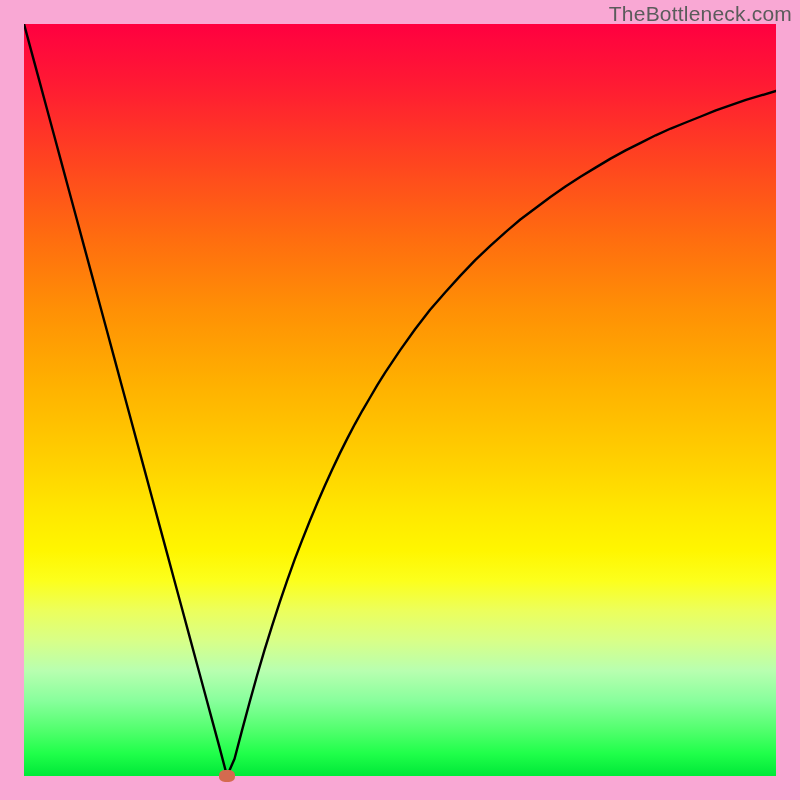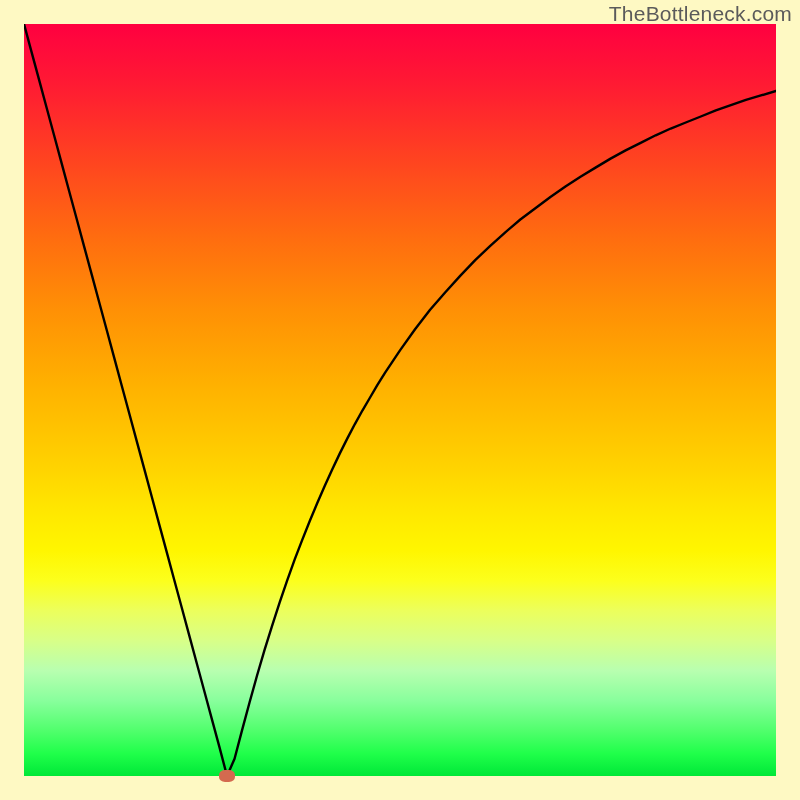--- a/index.html
+++ b/index.html
@@ -1,21 +1,21 @@
 <!DOCTYPE html>
 <html><head>
 <meta charset="utf-8">
 <style>
   * { margin: 0; padding: 0; box-sizing: border-box; }
   html, body { width: 800px; height: 800px; overflow: hidden; background: #000; }
   .stage {
     position: relative;
     width: 800px;
     height: 800px;
-    background: #fef9c3;
+    background: #f9a8d4;
   }
   .plot-area {
     position: absolute;
     left: 24px;
     top: 24px;
     width: 752px;
     height: 752px;
     background: linear-gradient(to bottom,
       #ff0040 0%,
       #ff1a33 8%,

